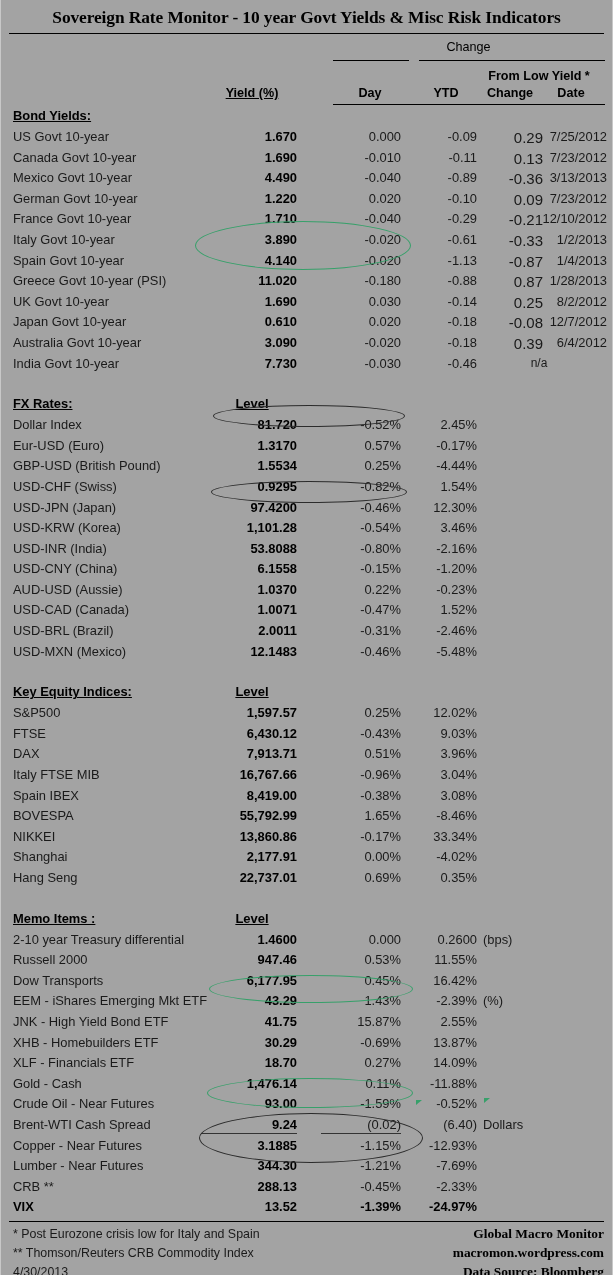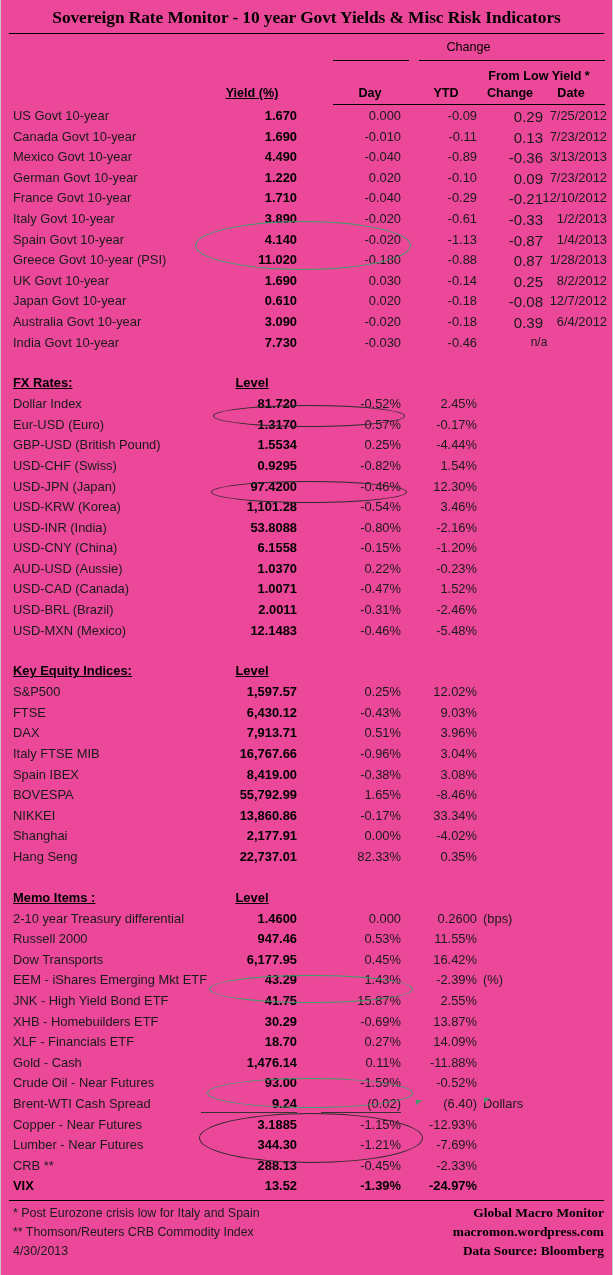--- a/index.html
+++ b/index.html
@@ -8,21 +8,21 @@
     background: #ffffff;
   }
   body {
     font-family: "Liberation Sans", sans-serif;
     color: #1a1a1a;
   }
   #sheet {
     position: relative;
     width: 613px;
     height: 1275px;
-    background: #ec4899;
+    background: #a3a3a3;
     border-left: 1px solid #c8c8c8;
     border-right: 1px solid #c8c8c8;
     box-sizing: border-box;
     overflow: hidden;
   }
 
   
   .title {
     font-family: "Liberation Serif", serif;
     font-weight: bold;
@@ -276,20 +276,24 @@
     <div class="hdr-yield">Yield (%)</div>
     <div class="hdr-col hdr-day">Day</div>
     <div class="hdr-col hdr-ytd">YTD</div>
     <div class="hdr-col hdr-chg">Change</div>
     <div class="hdr-col hdr-date">Date</div>
     <div class="rule-under"></div>
   </div>
 
   <div id="body-sections">
       <div class="section">
+        <div class="sec-head">
+          <span class="sh-label">Bond Yields:</span>
+          <span class="sh-level"></span>
+        </div>
         <div class="row">
           <span class="nm">US Govt 10-year</span>
           <span class="v1">1.670</span>
           <span class="v2">0.000</span>
           <span class="v3">-0.09</span>
           <span class="v4">0.29</span>
           <span class="v5">7/25/2012</span>
         </div>
         <div class="row">
           <span class="nm">Canada Govt 10-year</span>
@@ -508,21 +512,21 @@
         </div>
         <div class="row">
           <span class="nm">Shanghai</span>
           <span class="v1">2,177.91</span>
           <span class="v2">0.00%</span>
           <span class="v3">-4.02%</span>
         </div>
         <div class="row">
           <span class="nm">Hang Seng</span>
           <span class="v1">22,737.01</span>
-          <span class="v2">82.33%</span>
+          <span class="v2">0.69%</span>
           <span class="v3">0.35%</span>
         </div>
       </div>
       <div class="spacer"></div>
       <div class="section">
         <div class="sec-head">
           <span class="sh-label">Memo Items :</span>
           <span class="sh-level">Level</span>
         </div>
         <div class="row">

